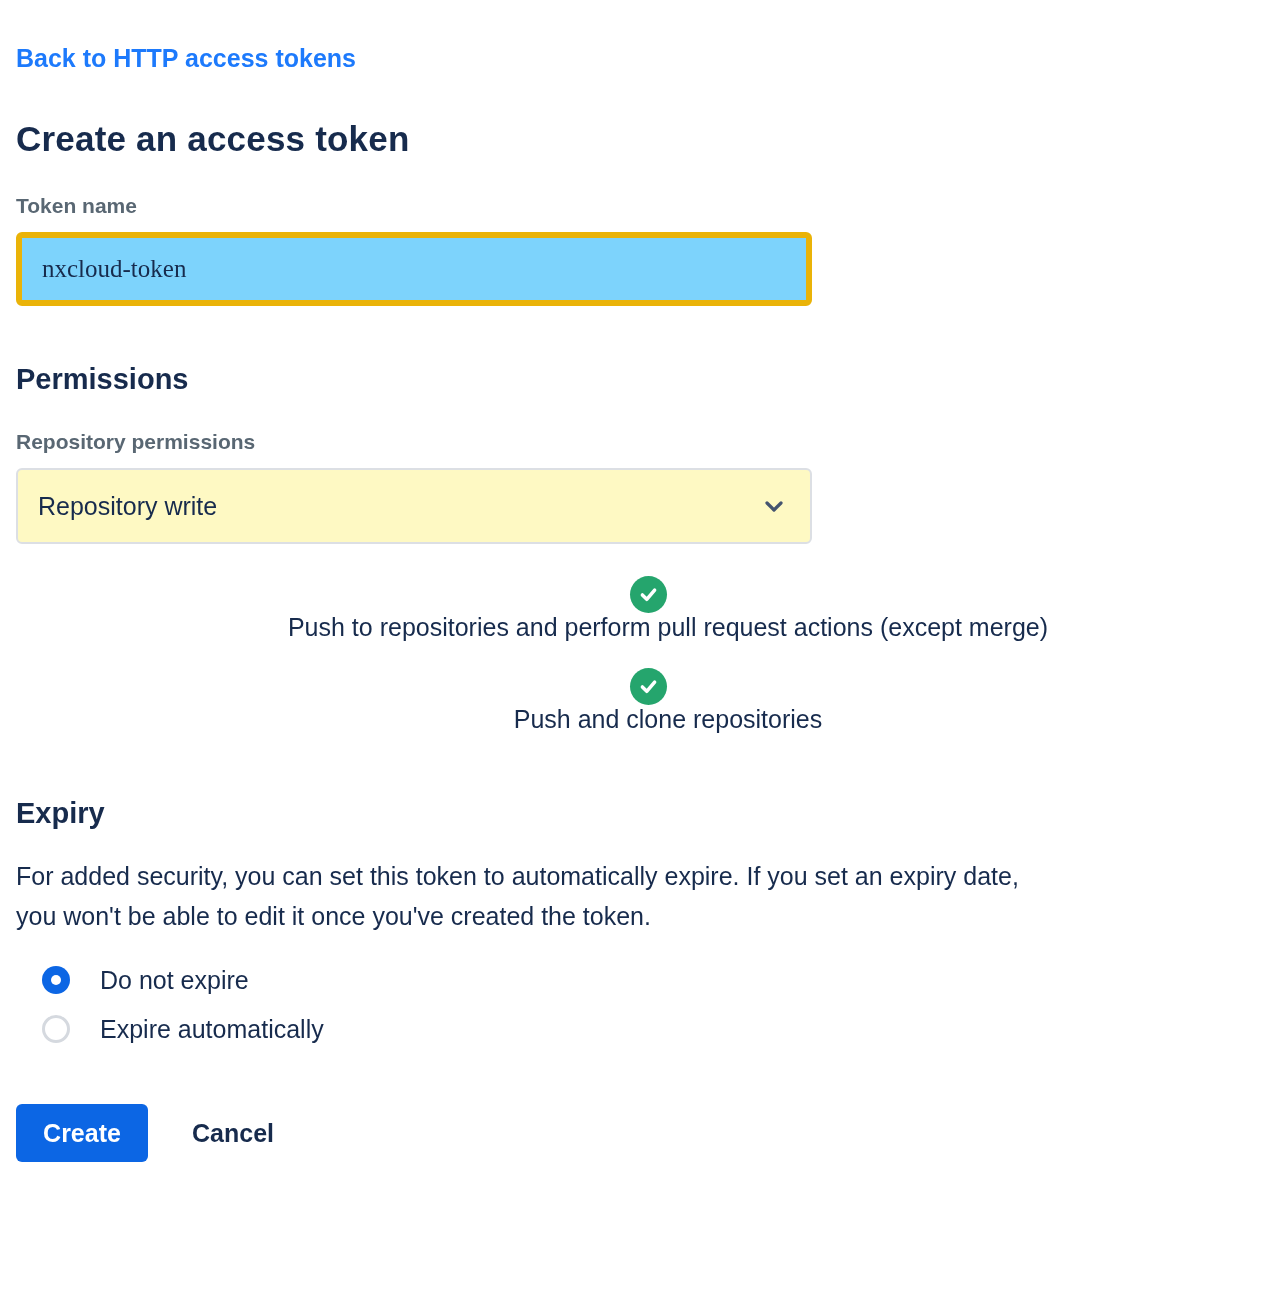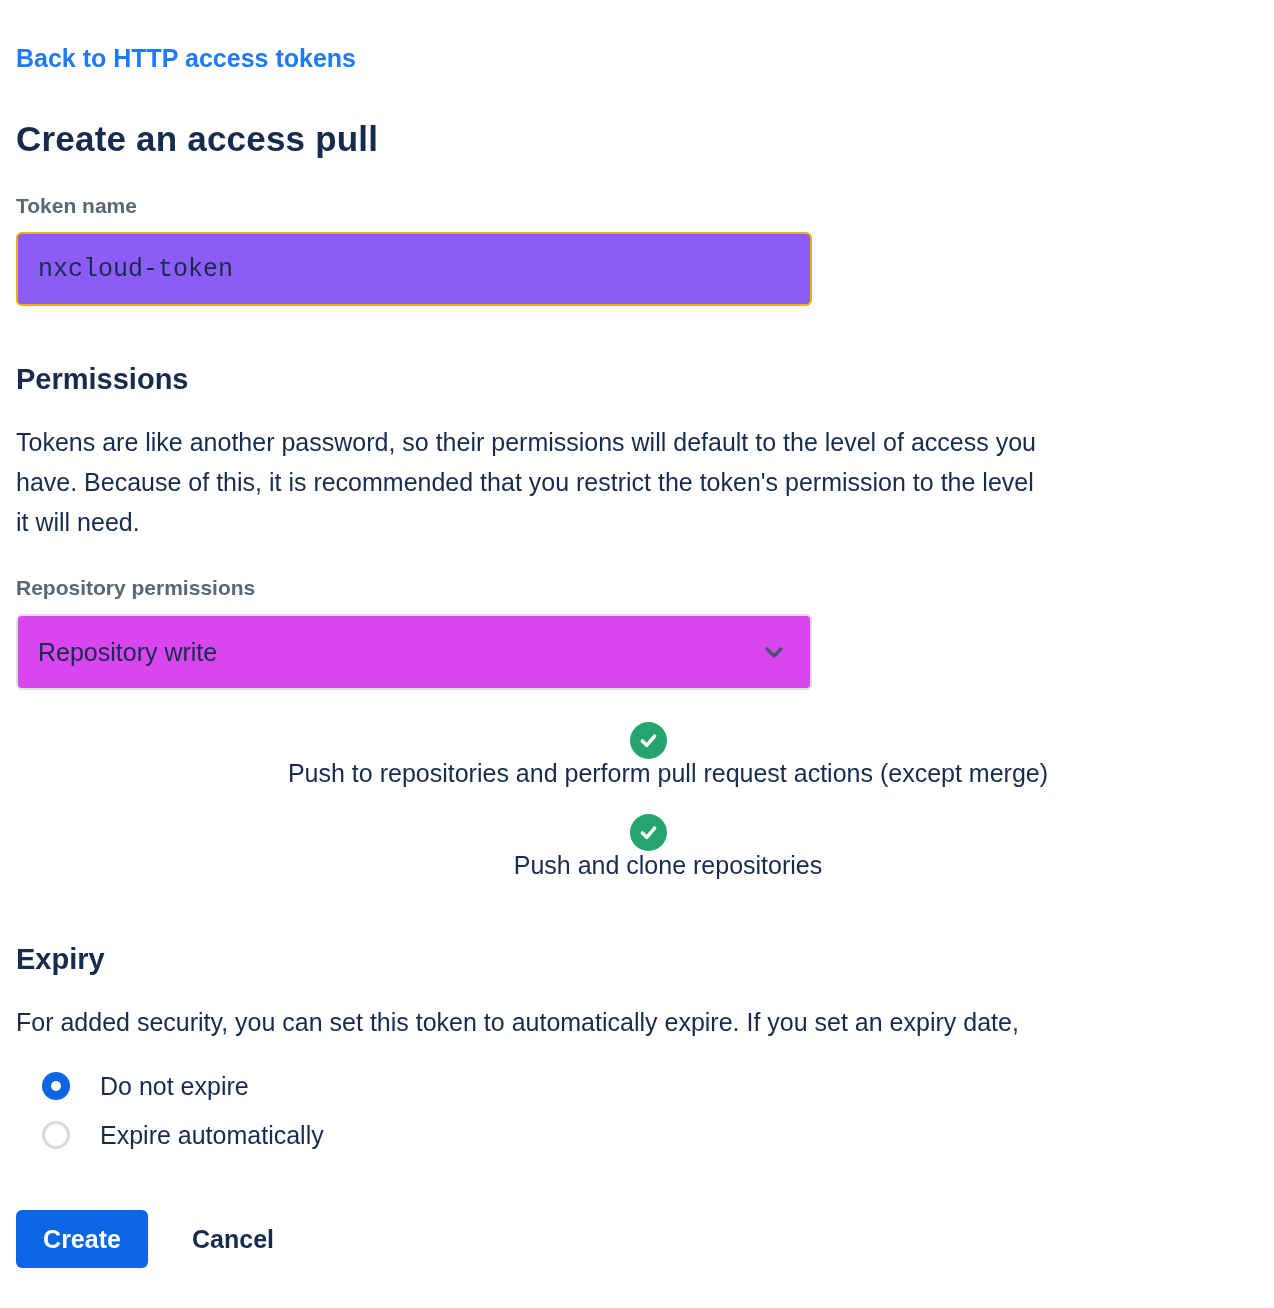--- a/index.html
+++ b/index.html
@@ -38,28 +38,28 @@
     font-size: 21px;
     font-weight: 700;
     color: #596773;
     line-height: 24px;
   }
   .text-input {
     display: block;
     margin-top: 14px;
     width: 796px;
     height: 74px;
-    border: 2px solid #eab308;
+    border: 6px solid #eab308;
     border-radius: 6px;
     padding: 0 20px;
-    font-family: Liberation Mono, monospace;
+    font-family: Liberation Serif, serif;
     font-size: 25px;
     color: #172B4D;
     outline: none;
-    background: #8b5cf6;
+    background: #7dd3fc;
   }
   h2.section-heading {
     margin: 56px 0 0 0;
     font-size: 29px;
     font-weight: 600;
     color: #172B4D;
     line-height: 34px;
   }
   h2.section-heading.expiry { margin-top: 62px; }
   .para {
@@ -68,21 +68,21 @@
     line-height: 40px;
     color: #172B4D;
   }
   .para .line { white-space: nowrap; }
   .select-box {
     margin-top: 14px;
     width: 796px;
     height: 76px;
     border: 2px solid #DCDFE4;
     border-radius: 6px;
-    background: #d946ef;
+    background: #fef9c3;
     display: flex;
     align-items: center;
     justify-content: space-between;
     padding: 0 24px 0 20px;
     cursor: pointer;
   }
   .select-box .select-value {
     font-size: 25px;
     color: #172B4D;
   }
@@ -180,33 +180,28 @@
     cursor: pointer;
   }
 </style>
 </head>
 <body>
 
 <div class="page">
 
   <a class="back-link">Back to HTTP access tokens</a>
 
-  <h1 class="page-title">Create an access pull</h1>
+  <h1 class="page-title">Create an access token</h1>
 
   <div class="field-label">Token name</div>
 
   <input class="text-input" type="text" value="nxcloud-token" style="">
 
   <h2 class="section-heading">Permissions</h2>
 
-  <div class="para">
-    <div class="line">Tokens are like another password, so their permissions will default to the level of access you</div>
-    <div class="line">have. Because of this, it is recommended that you restrict the token's permission to the level</div>
-    <div class="line">it will need.</div>
-  </div>
 
   <div class="field-label">Repository permissions</div>
 
   <div class="select-box">
     <span class="select-value">Repository write</span>
     <span style="display:flex;">
       <svg width="24" height="24" viewBox="0 0 24 24" fill="none">
         <path d="M5 9 L12 16 L19 9" stroke="#44546F" stroke-width="3.2" stroke-linecap="round" stroke-linejoin="round"></path>
       </svg>
     </span>
@@ -229,20 +224,21 @@
         </svg>
       </span>
       <span class="cap-text">Push and clone repositories</span>
     </div>
   </div>
 
   <h2 class="section-heading expiry">Expiry</h2>
 
   <div class="para">
     <div class="line">For added security, you can set this token to automatically expire. If you set an expiry date,</div>
+    <div class="line">you won't be able to edit it once you've created the token.</div>
   </div>
 
   <div class="radio-group">
     <div class="radio-row">
       <span class="radio-circle selected"></span>
       <span class="radio-label">Do not expire</span>
     </div>
     <div class="radio-row">
       <span class="radio-circle unselected"></span>
       <span class="radio-label">Expire automatically</span>

